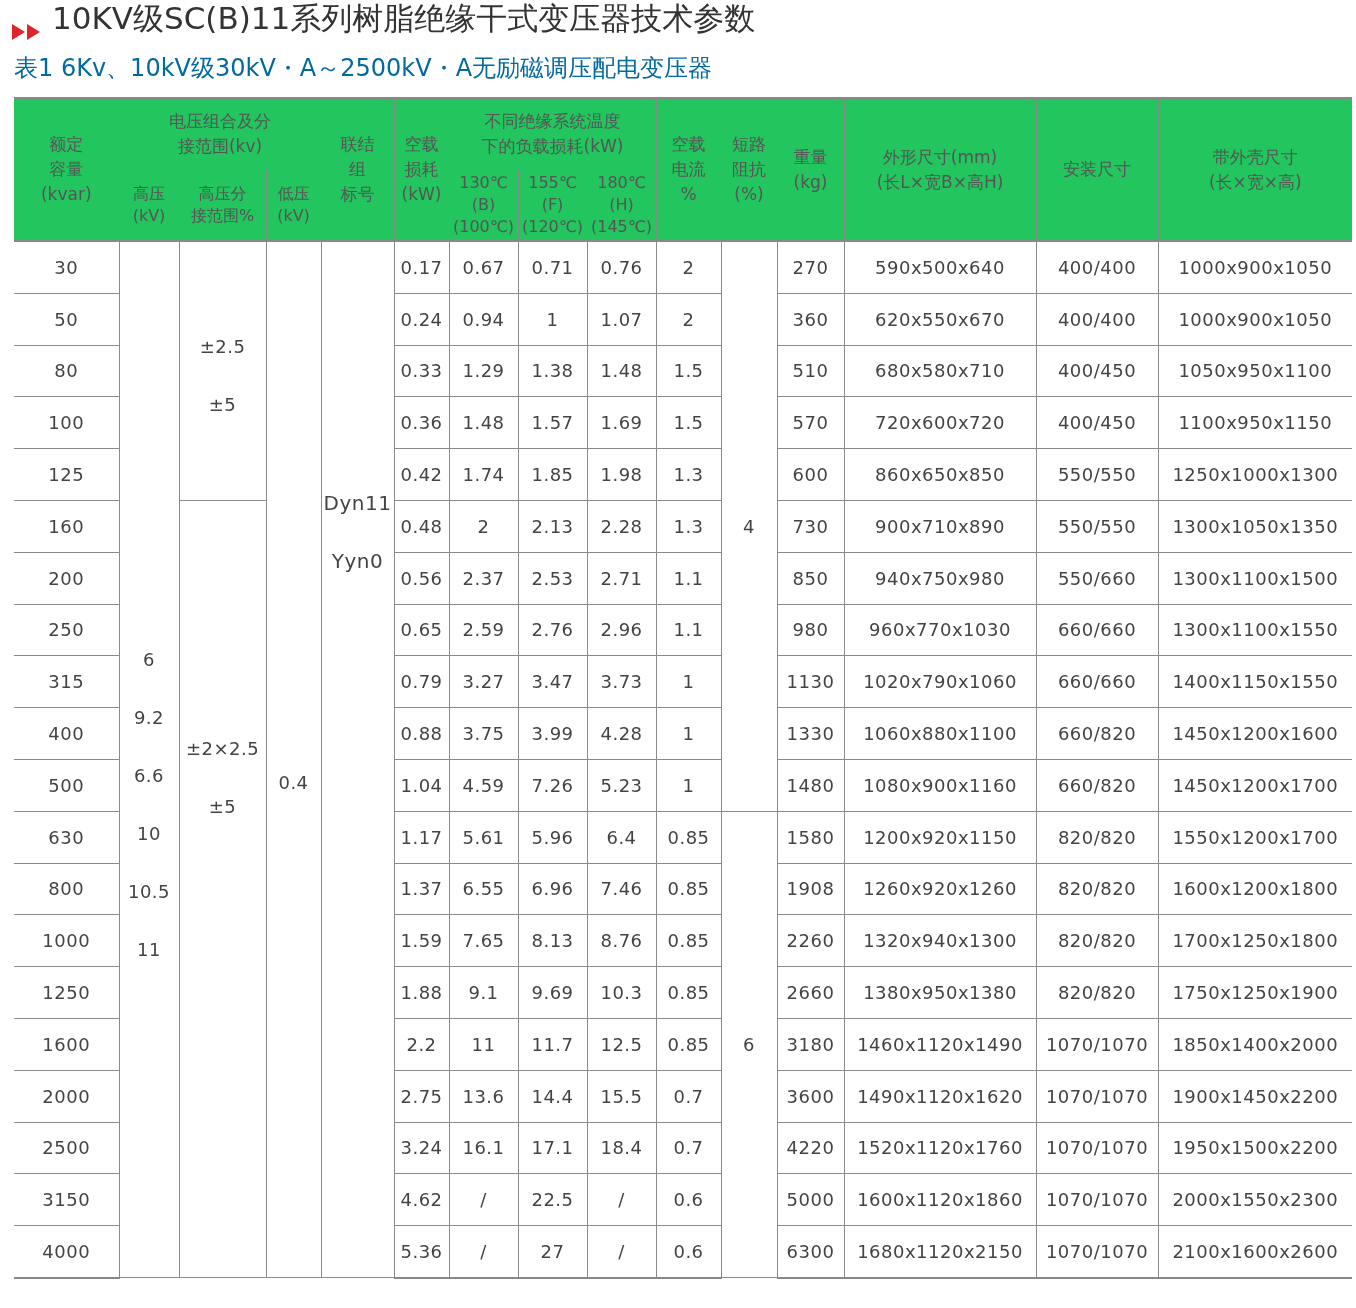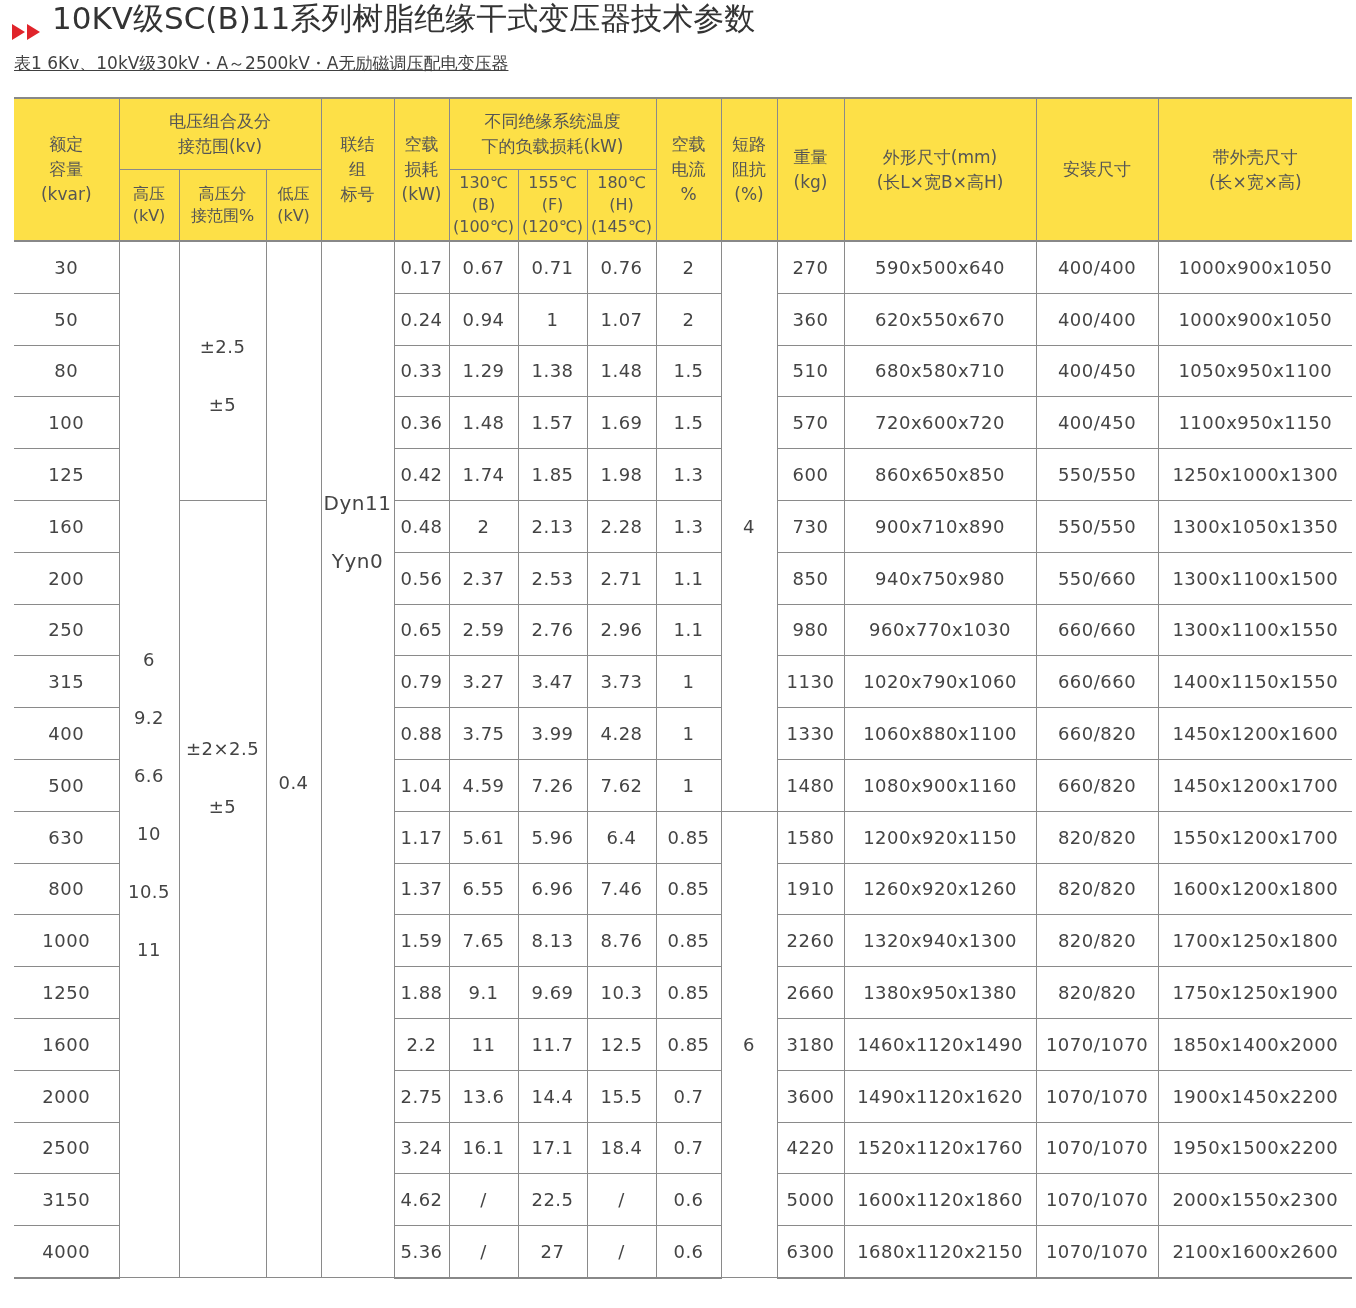--- a/index.html
+++ b/index.html
@@ -2,24 +2,24 @@
 <html><head>
 <meta charset="utf-8">
 <style>
   html, body { margin: 0; padding: 0; background: #ffffff; }
   body { width: 1356px; height: 1308px; position: relative; overflow: hidden;
          font-family: "DejaVu Sans", "Liberation Sans", sans-serif; color: #3a3a3a; }
   .title-row { position: absolute; left: 12px; top: 0; height: 40px; display: flex; align-items: flex-end; }
   .arrows { display: flex; gap: 2px; margin-right: 12px; }
   .tri { width: 0; height: 0; border-top: 8px solid transparent; border-bottom: 8px solid transparent; border-left: 13px solid #e0242b; }
   .title { font-size: 31px; color: #333; letter-spacing: 0px; font-family: "DejaVu Sans", sans-serif; }
-  .subtitle { position: absolute; left: 14px; top: 52px; font-size: 17px; color: #404040; text-decoration: underline; }
+  .subtitle { position: absolute; left: 14px; top: 52px; font-size: 24px; color: #0369a1; }
   table.spec { position: absolute; left: 14px; top: 97px; border-collapse: collapse; table-layout: fixed; width: 1338px; }
   table.spec td, table.spec th { border: 1.5px solid #8a8a8a; text-align: center; vertical-align: middle; padding: 0; font-weight: normal; }
-  table.spec thead th { background: #fde047; color: #555; font-size: 17px; line-height: 25px; }
+  table.spec thead th { background: #22c55e; color: #555; font-size: 17px; line-height: 25px; }
   table.spec thead th.small { font-size: 15px; line-height: 21px; margin-top: 48px; }
   table.spec thead tr.hr2 th { font-size: 16px; line-height: 22px; }
   table.spec thead { border-top: 2px solid #888; border-bottom: 2px solid #888; }
   table.spec tbody td { height: 50.8px; font-size: 18px; color: #444; letter-spacing: 0.5px; background: #fff; }
   table.spec tbody tr:last-child td { border-bottom: 2.5px solid #888; }
   table.spec tbody td.first { border-left: none; }
   table.spec thead th.first { border-left: none; }
   table.spec td.last, table.spec th.last { border-right: none; }
   .stack { display: flex; flex-direction: column; align-items: center; gap: 12px; }
   .stack span { display: block; line-height: 46px; }
@@ -289,21 +289,21 @@
         <td>1330</td>
         <td>1060x880x1100</td>
         <td>660/820</td>
         <td class="last">1450x1200x1600</td>
       </tr>
       <tr>
         <td class="first">500</td>
         <td>1.04</td>
         <td>4.59</td>
         <td>7.26</td>
-        <td>7.62</td>
+        <td>5.23</td>
         <td>1</td>
         <td>1480</td>
         <td>1080x900x1160</td>
         <td>660/820</td>
         <td class="last">1450x1200x1700</td>
       </tr>
       <tr>
         <td class="first">630</td>
         <td>1.17</td>
         <td>5.61</td>
@@ -316,21 +316,21 @@
         <td>820/820</td>
         <td class="last">1550x1200x1700</td>
       </tr>
       <tr>
         <td class="first">800</td>
         <td>1.37</td>
         <td>6.55</td>
         <td>6.96</td>
         <td>7.46</td>
         <td>0.85</td>
-        <td>1910</td>
+        <td>1908</td>
         <td>1260x920x1260</td>
         <td>820/820</td>
         <td class="last">1600x1200x1800</td>
       </tr>
       <tr>
         <td class="first">1000</td>
         <td>1.59</td>
         <td>7.65</td>
         <td>8.13</td>
         <td>8.76</td>

